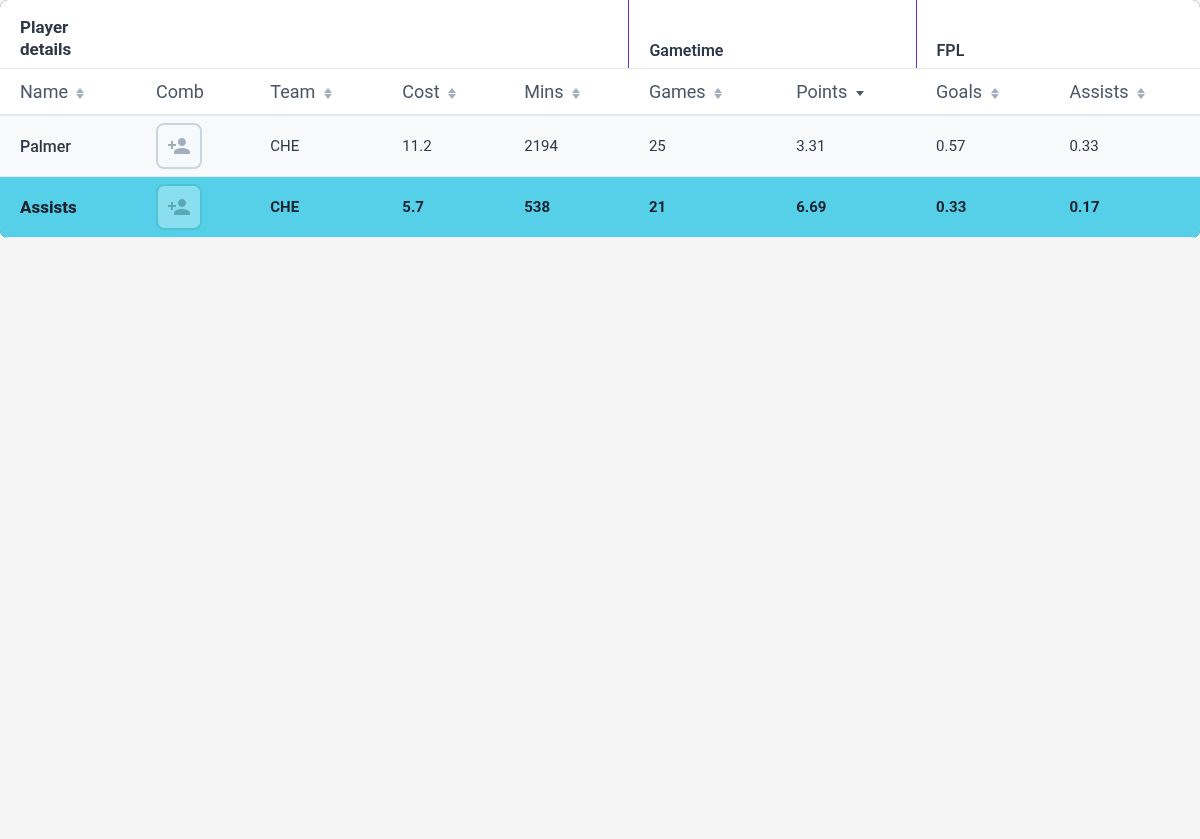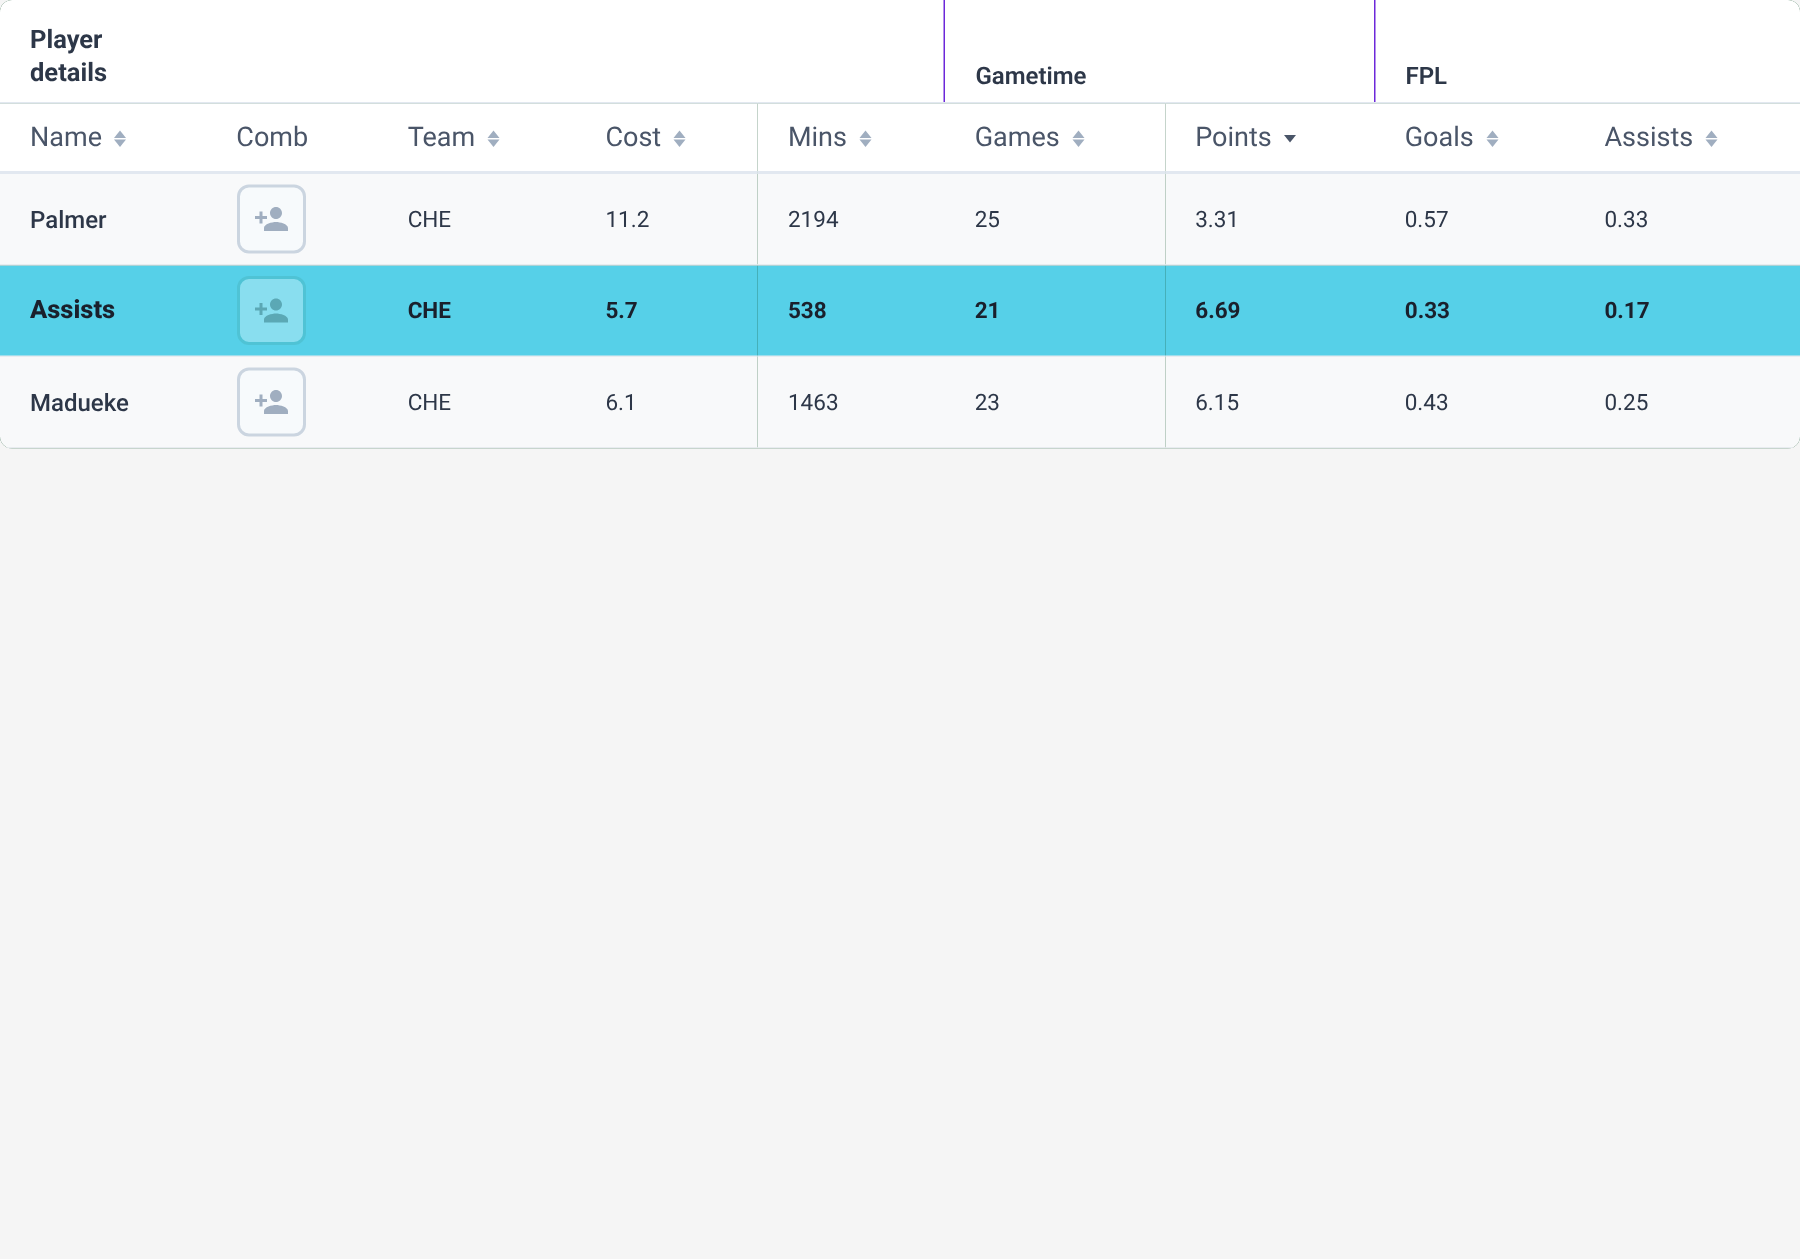--- a/index.html
+++ b/index.html
@@ -274,30 +274,15 @@
   </svg>
             </button></td>
           <td>CHE</td>
           <td>5.7</td>
           <td>538</td>
           <td>21</td>
           <td>6.69</td>
           <td>0.33</td>
           <td>0.17</td>
         </tr>
-        <tr>
-          <td class="player-name">Madueke</td>
-          <td><button class="add-btn" title="add player button">
-              <svg viewBox="0 0 24 24" xmlns="http://www.w3.org/2000/svg">
-    <path d="M15 12c2.21 0 4-1.79 4-4s-1.79-4-4-4-4 1.79-4 4 1.79 4 4 4zm-9-2V7H4v3H1v2h3v3h2v-3h3v-2H6zm9 4c-2.67 0-8 1.34-8 4v2h16v-2c0-2.66-5.33-4-8-4z"></path>
-  </svg>
-            </button></td>
-          <td>CHE</td>
-          <td>6.1</td>
-          <td>1463</td>
-          <td>23</td>
-          <td>6.15</td>
-          <td>0.43</td>
-          <td>0.25</td>
-        </tr>
       </tbody>
   </table>
 </div>
 
 </body></html>

